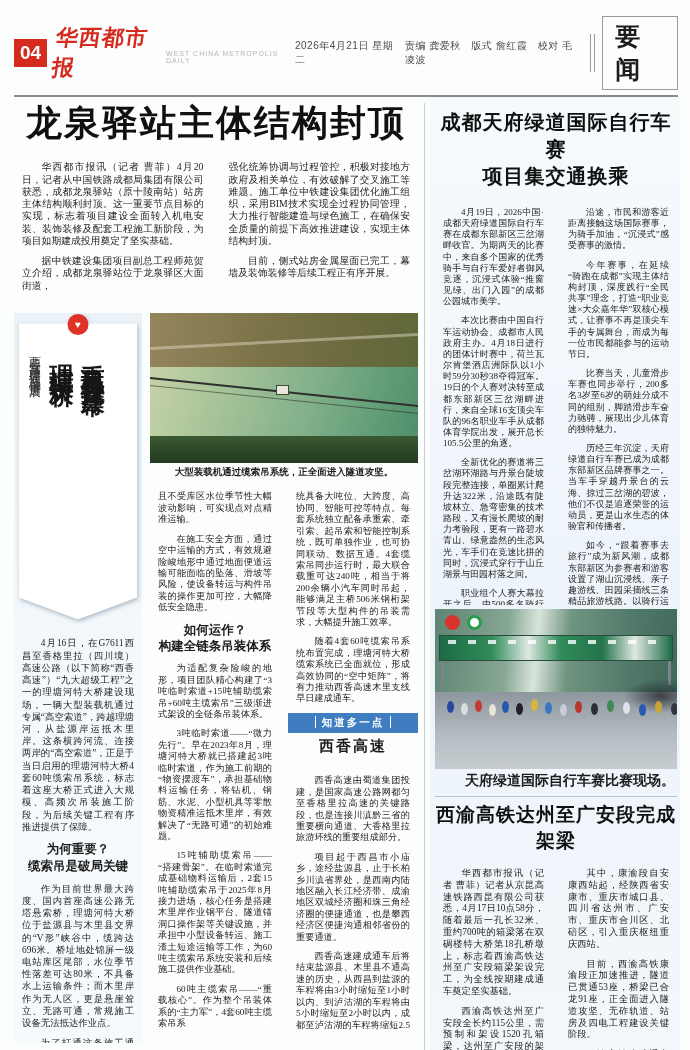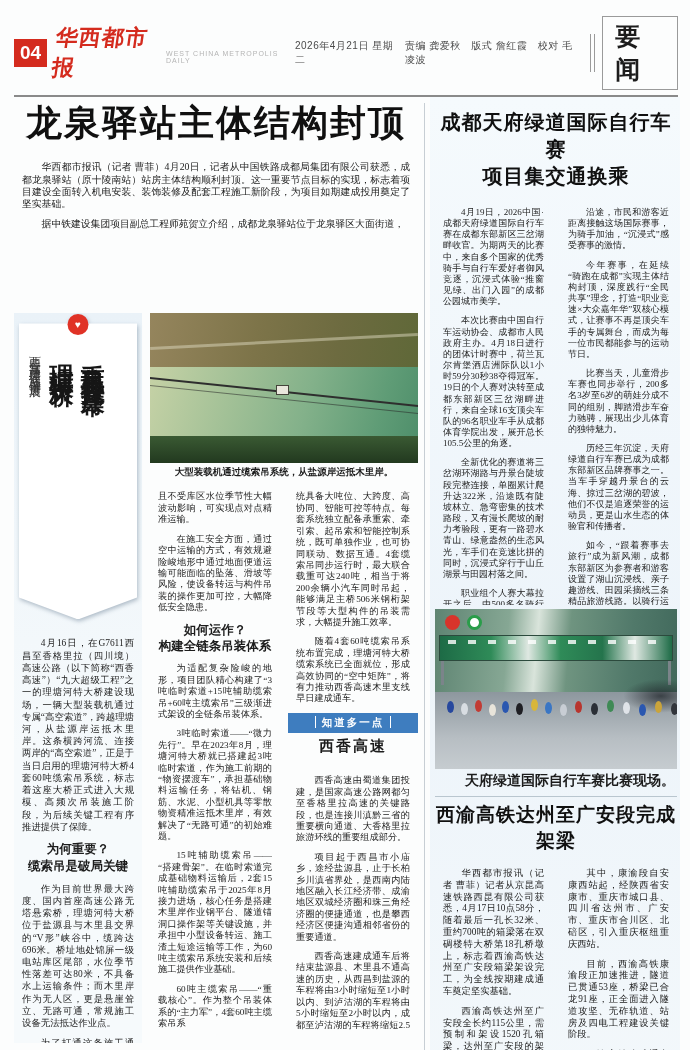--- a/index.html
+++ b/index.html
@@ -118,20 +118,24 @@
 
     <section class="left-sec">
 
       <div class="main-hl" style="margin-top:5px">龙泉驿站主体结构封顶</div>
 
       <div class="three-cols">
         <div class="col">
           <p class="lead">华西都市报讯（记者 曹菲）4月20日，记者从中国铁路成都局集团有限公司获悉，成都龙泉驿站（原十陵南站）站房主体结构顺利封顶。这一重要节点目标的实现，标志着项目建设全面转入机电安装、装饰装修及配套工程施工新阶段，为项目如期建成投用奠定了坚实基础。</p>
           <p>据中铁建设集团项目副总工程师苑贺立介绍，成都龙泉驿站位于龙泉驿区大面街道，</p>
         </div>
+        <div class="col">
+          <p class="cont">强化统筹协调与过程管控，积极对接地方政府及相关单位，有效破解了交叉施工等难题。施工单位中铁建设集团优化施工组织，采用BIM技术实现全过程协同管理，大力推行智能建造与绿色施工，在确保安全质量的前提下高效推进建设，实现主体结构封顶。</p>
+          <p>目前，侧式站房金属屋面已完工，幕墙及装饰装修等后续工程正有序开展。</p>
+        </div>
       </div>
 
       <div class="bottom-left">
 
         <div class="pennant-col">
           <div class="pennant-wrap">
             <div class="badge">♥</div>
             <div class="pennant">
               <div class="v-wrap">
                 <div class="v-title">重载吊装拉开序幕</div>
@@ -155,21 +159,21 @@
         <div class="bl-right">
           <div class="bridge-photo">
             <div class="b-shore-top"></div>
             <div class="b-road"></div>
             <div class="b-water"></div>
             <div class="b-cable"></div>
             <div class="b-cable2"></div>
             <div class="b-load"></div>
             <div class="b-shore-bot"></div>
           </div>
-          <div class="photo-caption">大型装载机通过缆索吊系统，从盐源岸运抵木里岸。</div>
+          <div class="photo-caption">大型装载机通过缆索吊系统，正全面进入隧道攻坚。</div>
 
           <div class="bridge-cols">
             <div class="col">
               <p class="cont">且不受库区水位季节性大幅波动影响，可实现点对点精准运输。</p>
               <p>在施工安全方面，通过空中运输的方式，有效规避险峻地形中通过地面便道运输可能面临的坠落、滑坡等风险，使设备转运与构件吊装的操作更加可控，大幅降低安全隐患。</p>
               <div class="subhead">
                 <div>如何运作？</div>
                 <div>构建全链条吊装体系</div>
               </div>
               <p>为适配复杂险峻的地形，项目团队精心构建了“3吨临时索道+15吨辅助缆索吊+60吨主缆索吊”三级渐进式架设的全链条吊装体系。</p>

